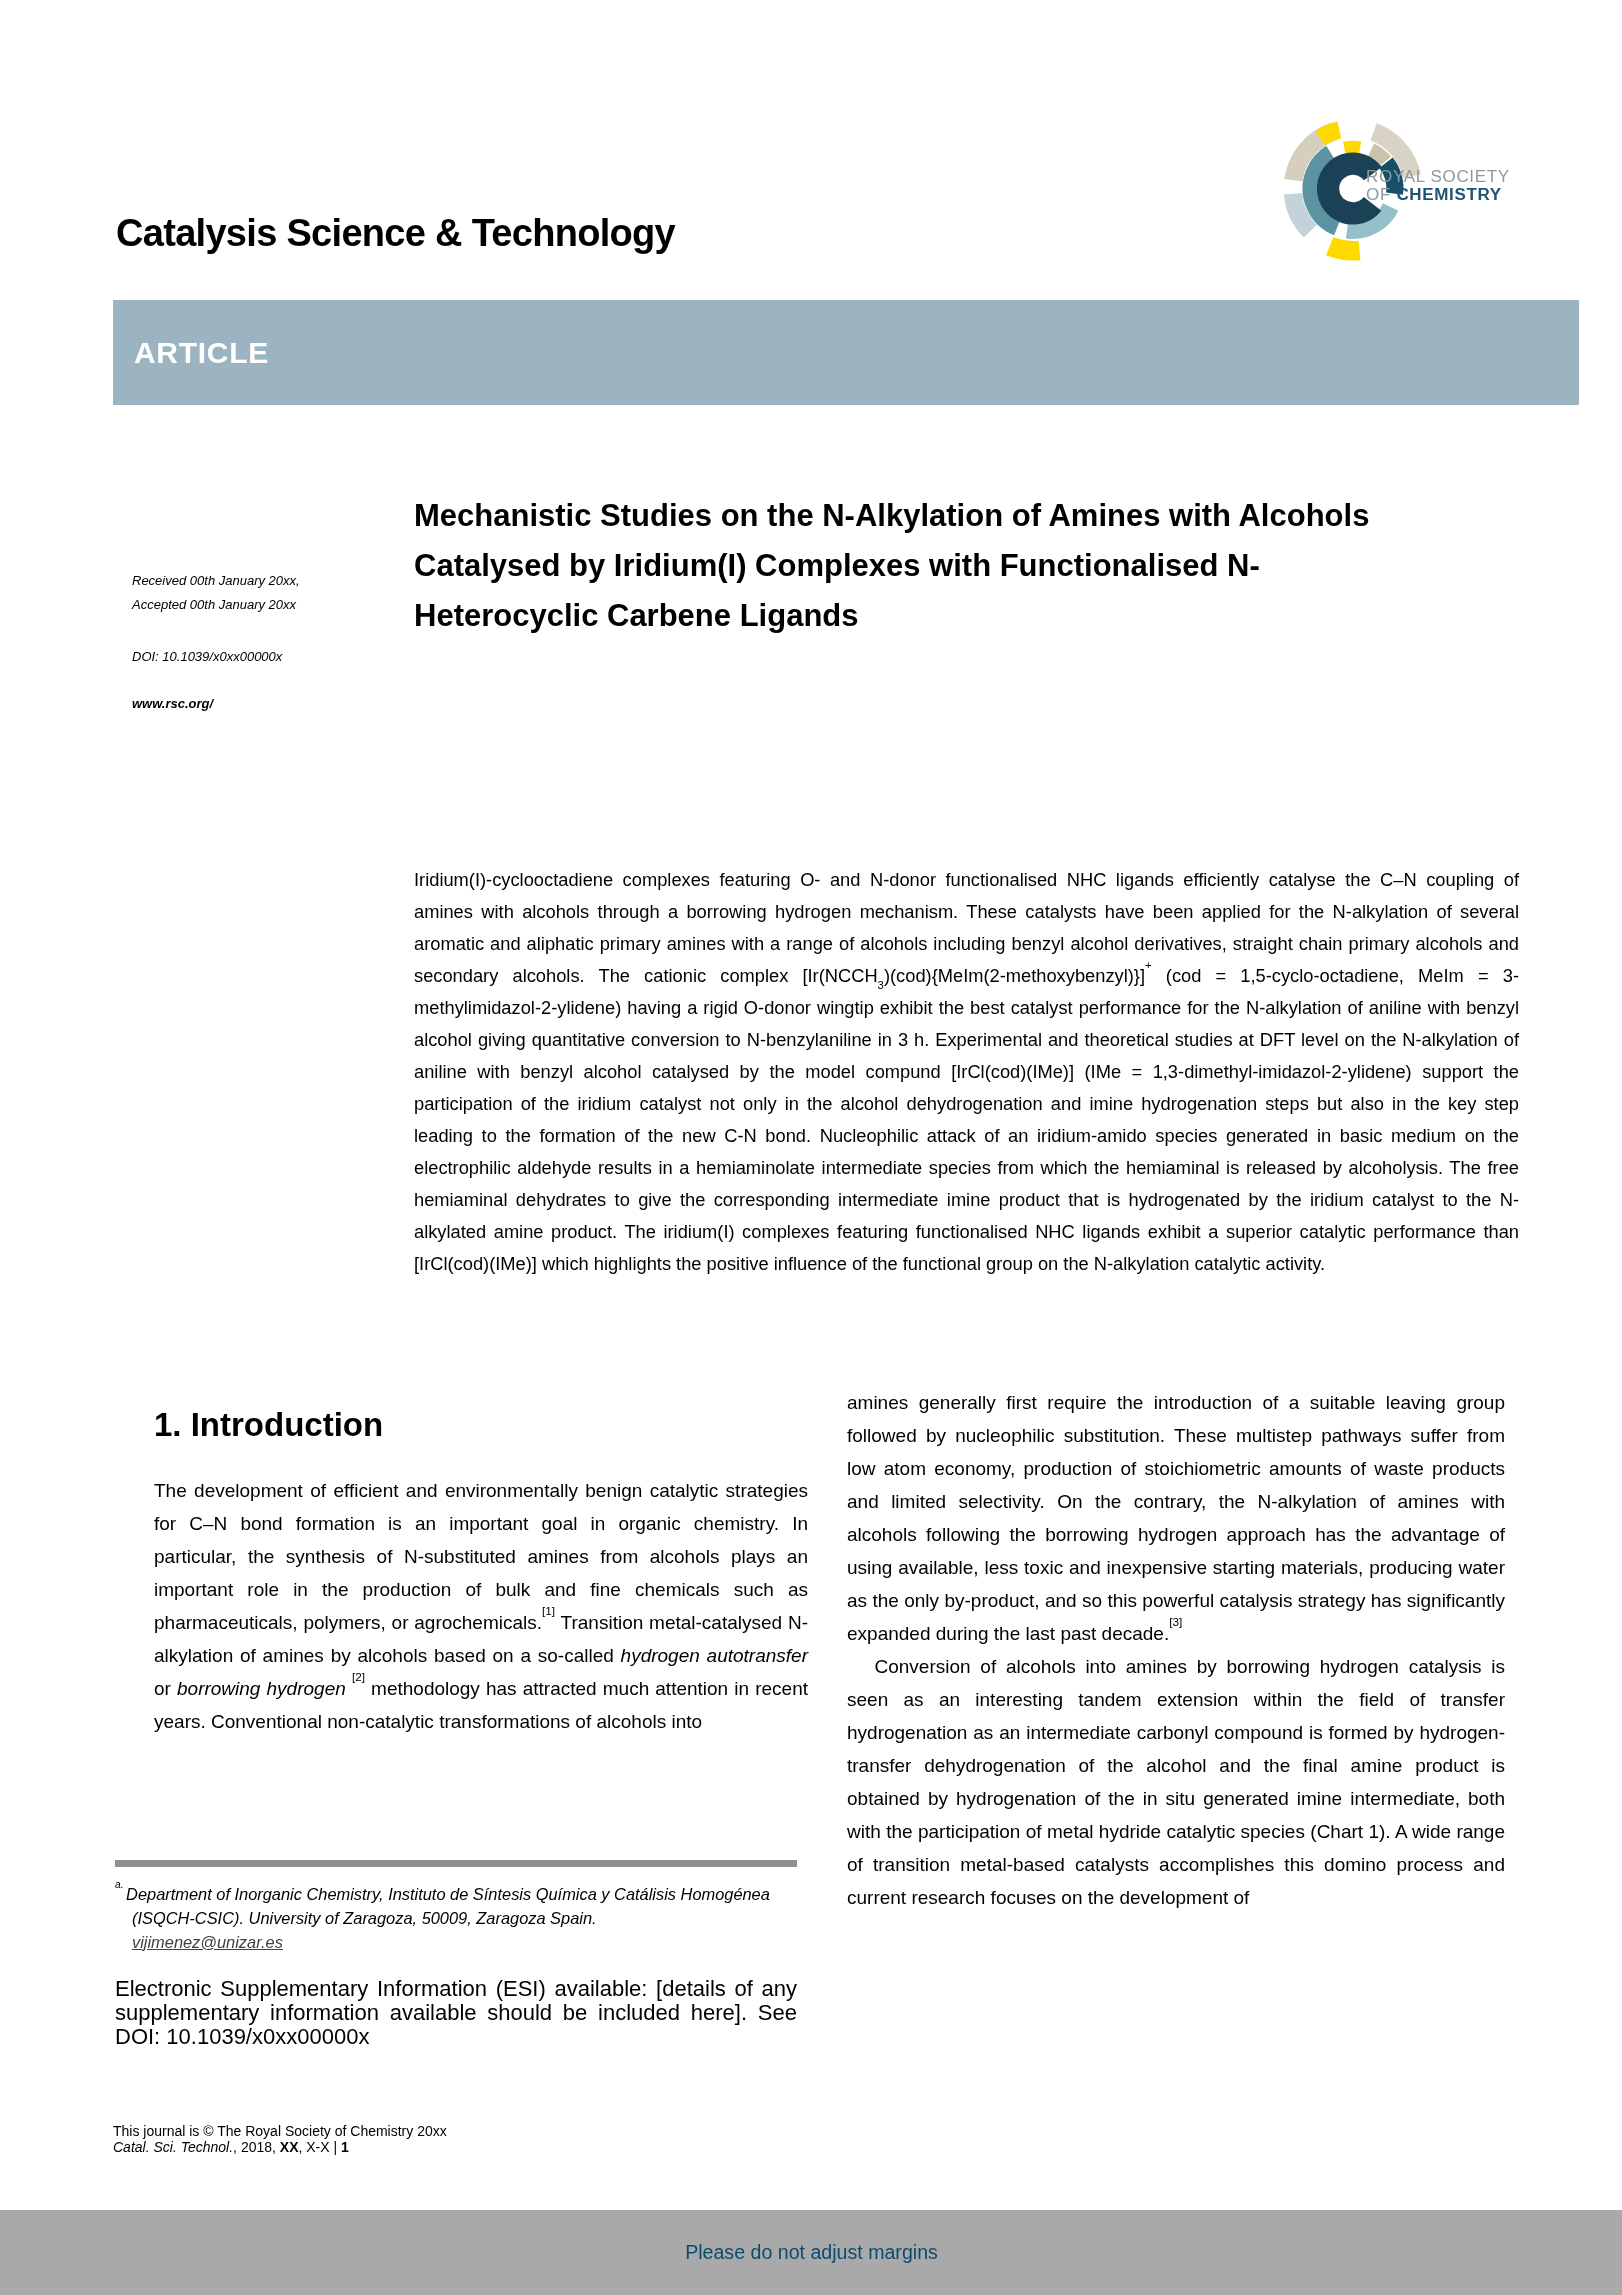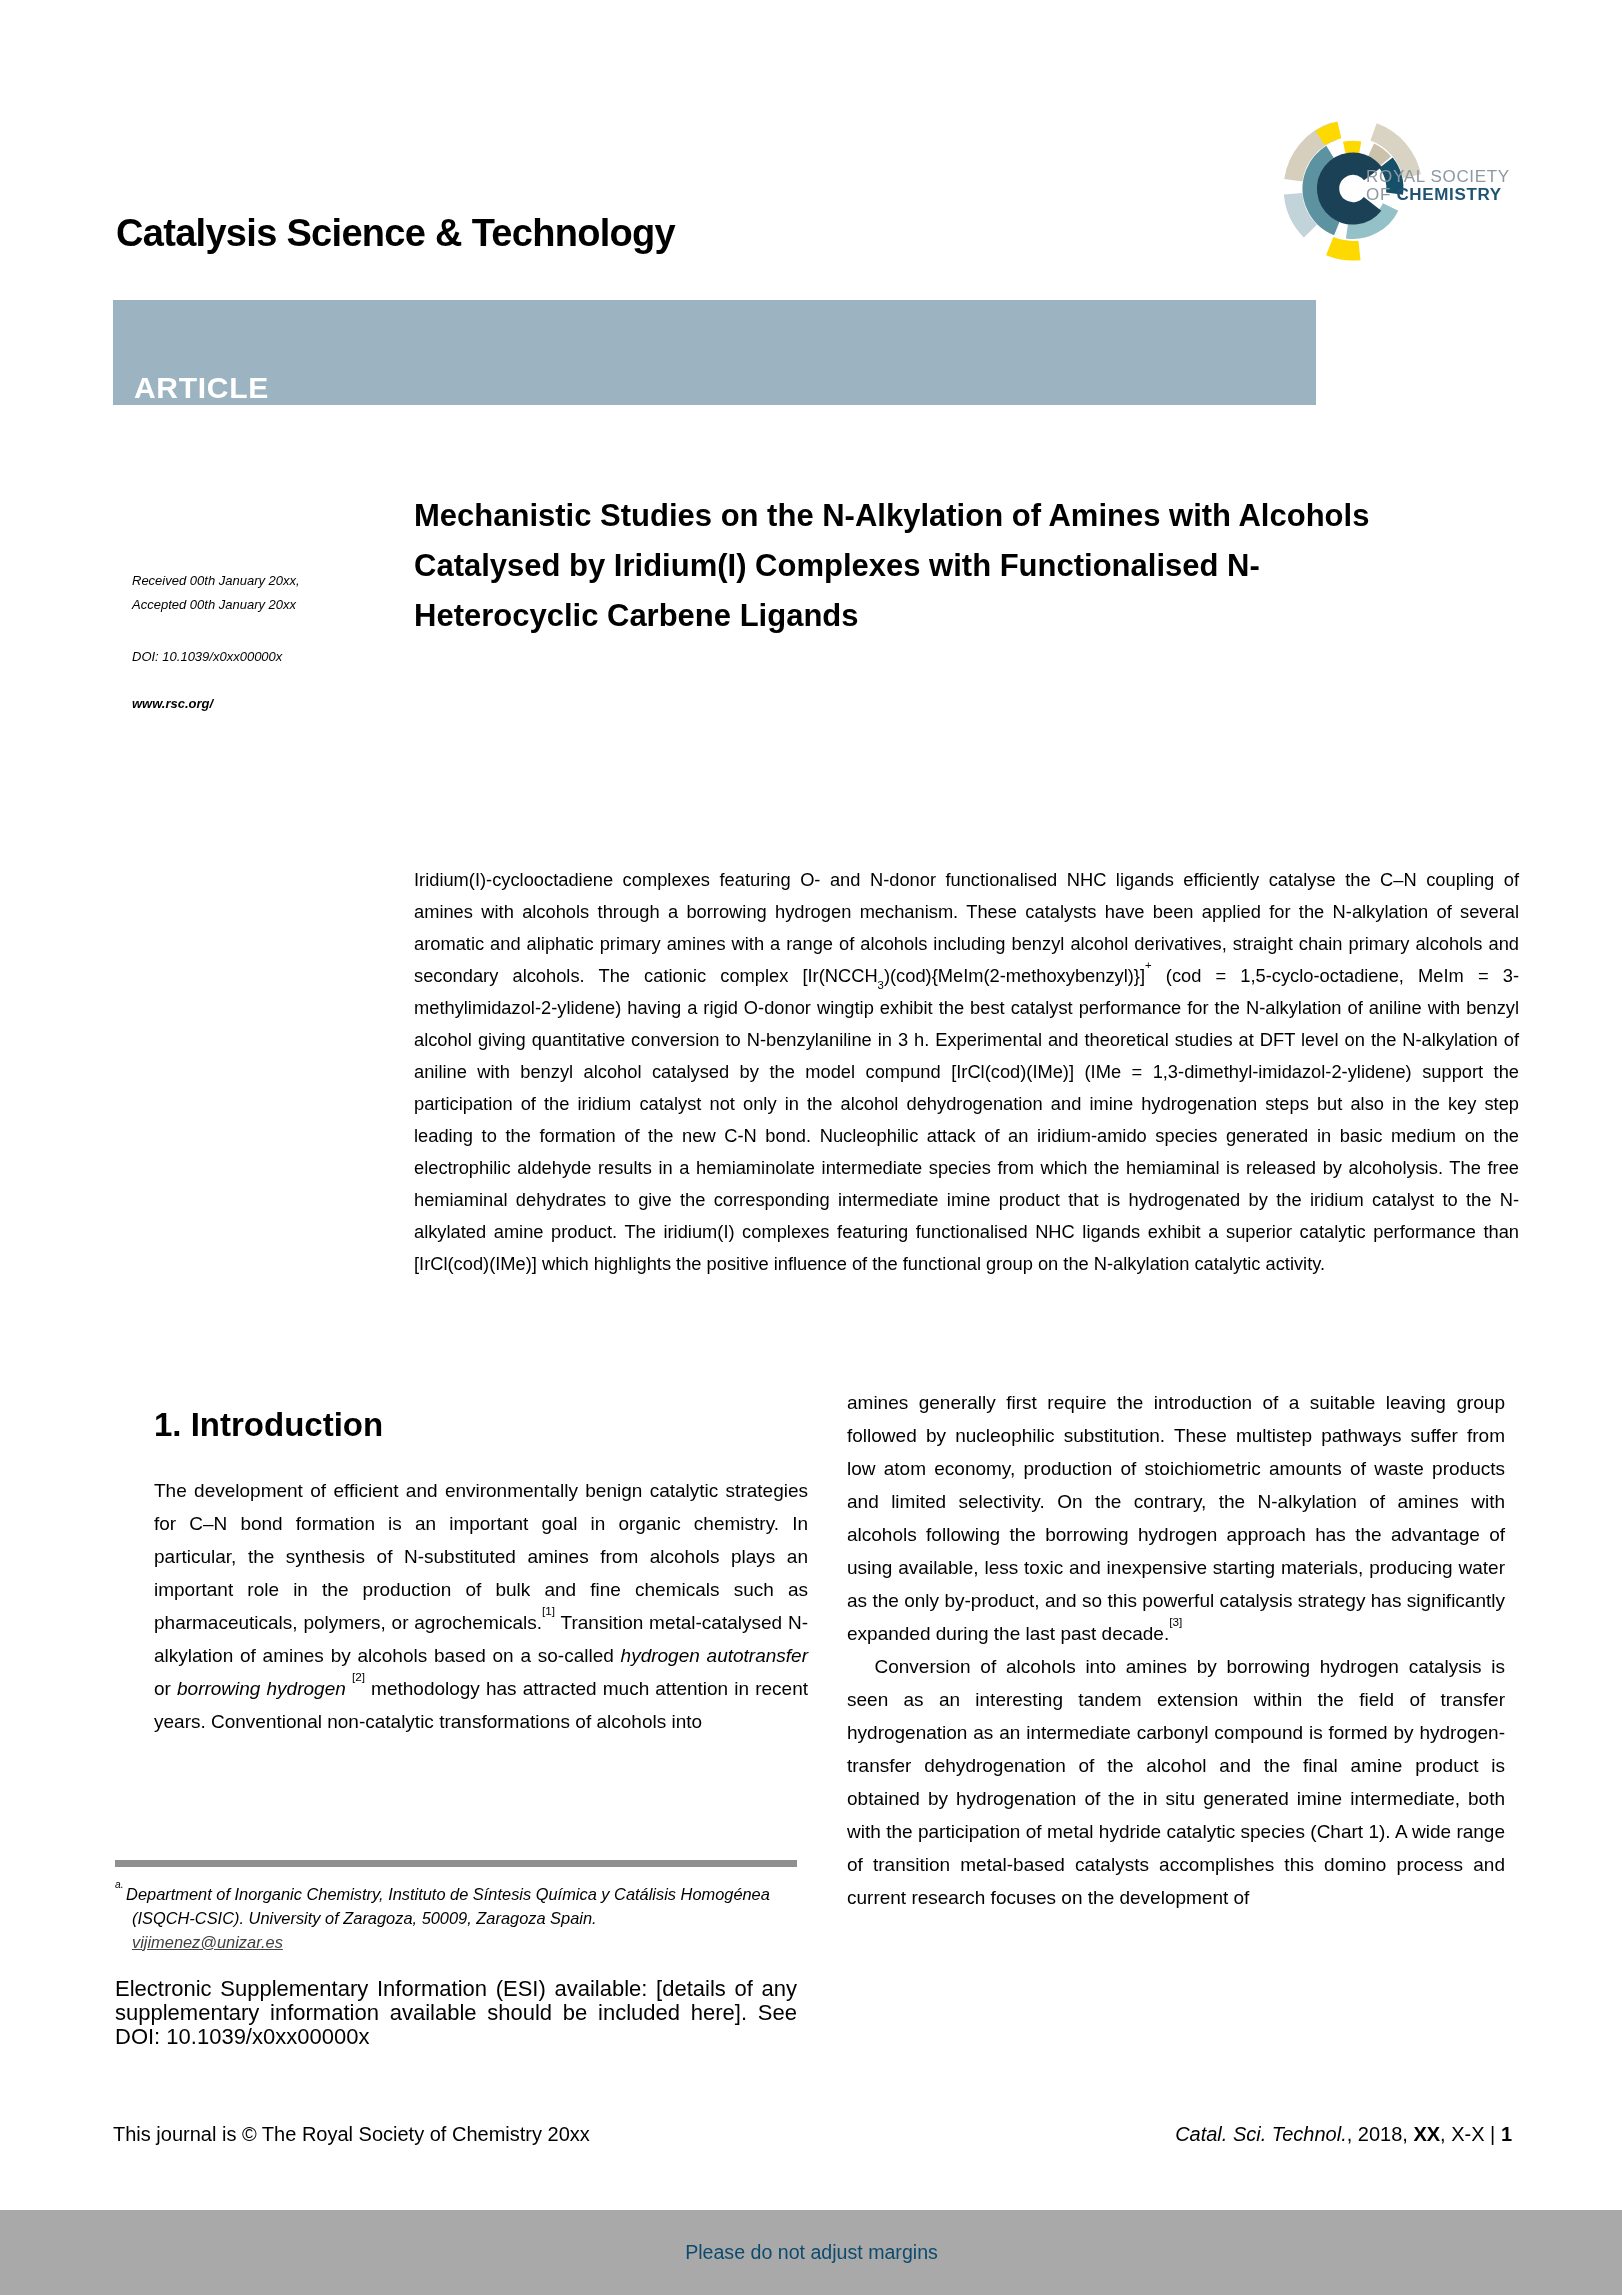--- a/index.html
+++ b/index.html
@@ -11,22 +11,22 @@
   .journal-title {
     position:absolute; left:116px; top:212px;
     font-size:38px; font-weight:700; letter-spacing:-0.7px;
   }
   .rsc-logo { position:absolute; left:1260px; top:102px; }
   .logo-t1 { font-family:"Liberation Sans",sans-serif; font-size:26px; fill:#8d98a1; letter-spacing:1px; }
   .logo-g  { fill:#8d98a1; }
   .logo-b  { fill:#1f5372; font-weight:700; }
 
   .banner {
-    position:absolute; left:113px; top:300px; width:1203px; height:105px;
-    background:#9cb4c2; display:flex; align-items:flex-end;
+    position:absolute; left:113px; top:300px; width:1466px; height:105px;
+    background:#9cb4c2; display:flex; align-items:center;
   }
   .banner-label { color:#ffffff; font-size:30px; font-weight:700; padding-left:21px; letter-spacing:0.7px; }
 
   .paper-title {
     position:absolute; left:414px; top:491px; width:1109px;
     font-size:31px; font-weight:700; line-height:50px;
   }
 
   .side { position:absolute; left:132px; width:291px; font-size:13px; line-height:24px;font-style:italic; }
   .side-received { top:569px; }
@@ -65,21 +65,21 @@
   }
   .fn-aff .marker { font-size:0.62em; line-height:0; position:relative; top:-0.55em; padding-right:2.6px; }
   .email { color:#404040; text-decoration:underline; display:block; text-indent:0; cursor:pointer; }
   .fn-esi {
     position:absolute; left:115px; top:1977px; width:682px;
     font-size:22px; line-height:24px; text-align:justify;
   }
 
   .footer {
     position:absolute; left:113px; top:2123px; width:1399px;
-    display:flex; justify-content:space-between; font-size:20px;
+    display:flex; justify-content:space-between; font-size:14px;flex-direction:column;
   }
   .footer .b { font-weight:700; }
   .footer .i { font-style:italic; }
 
   .bottom-bar {
     position:absolute; left:0; top:2210px; width:1623px; height:85px;
     background:#a9a9a9; display:flex; align-items:center; justify-content:center;
   }
   .bottom-bar span { color:#0c4a6e; font-size:19.6px; }
 </style>

